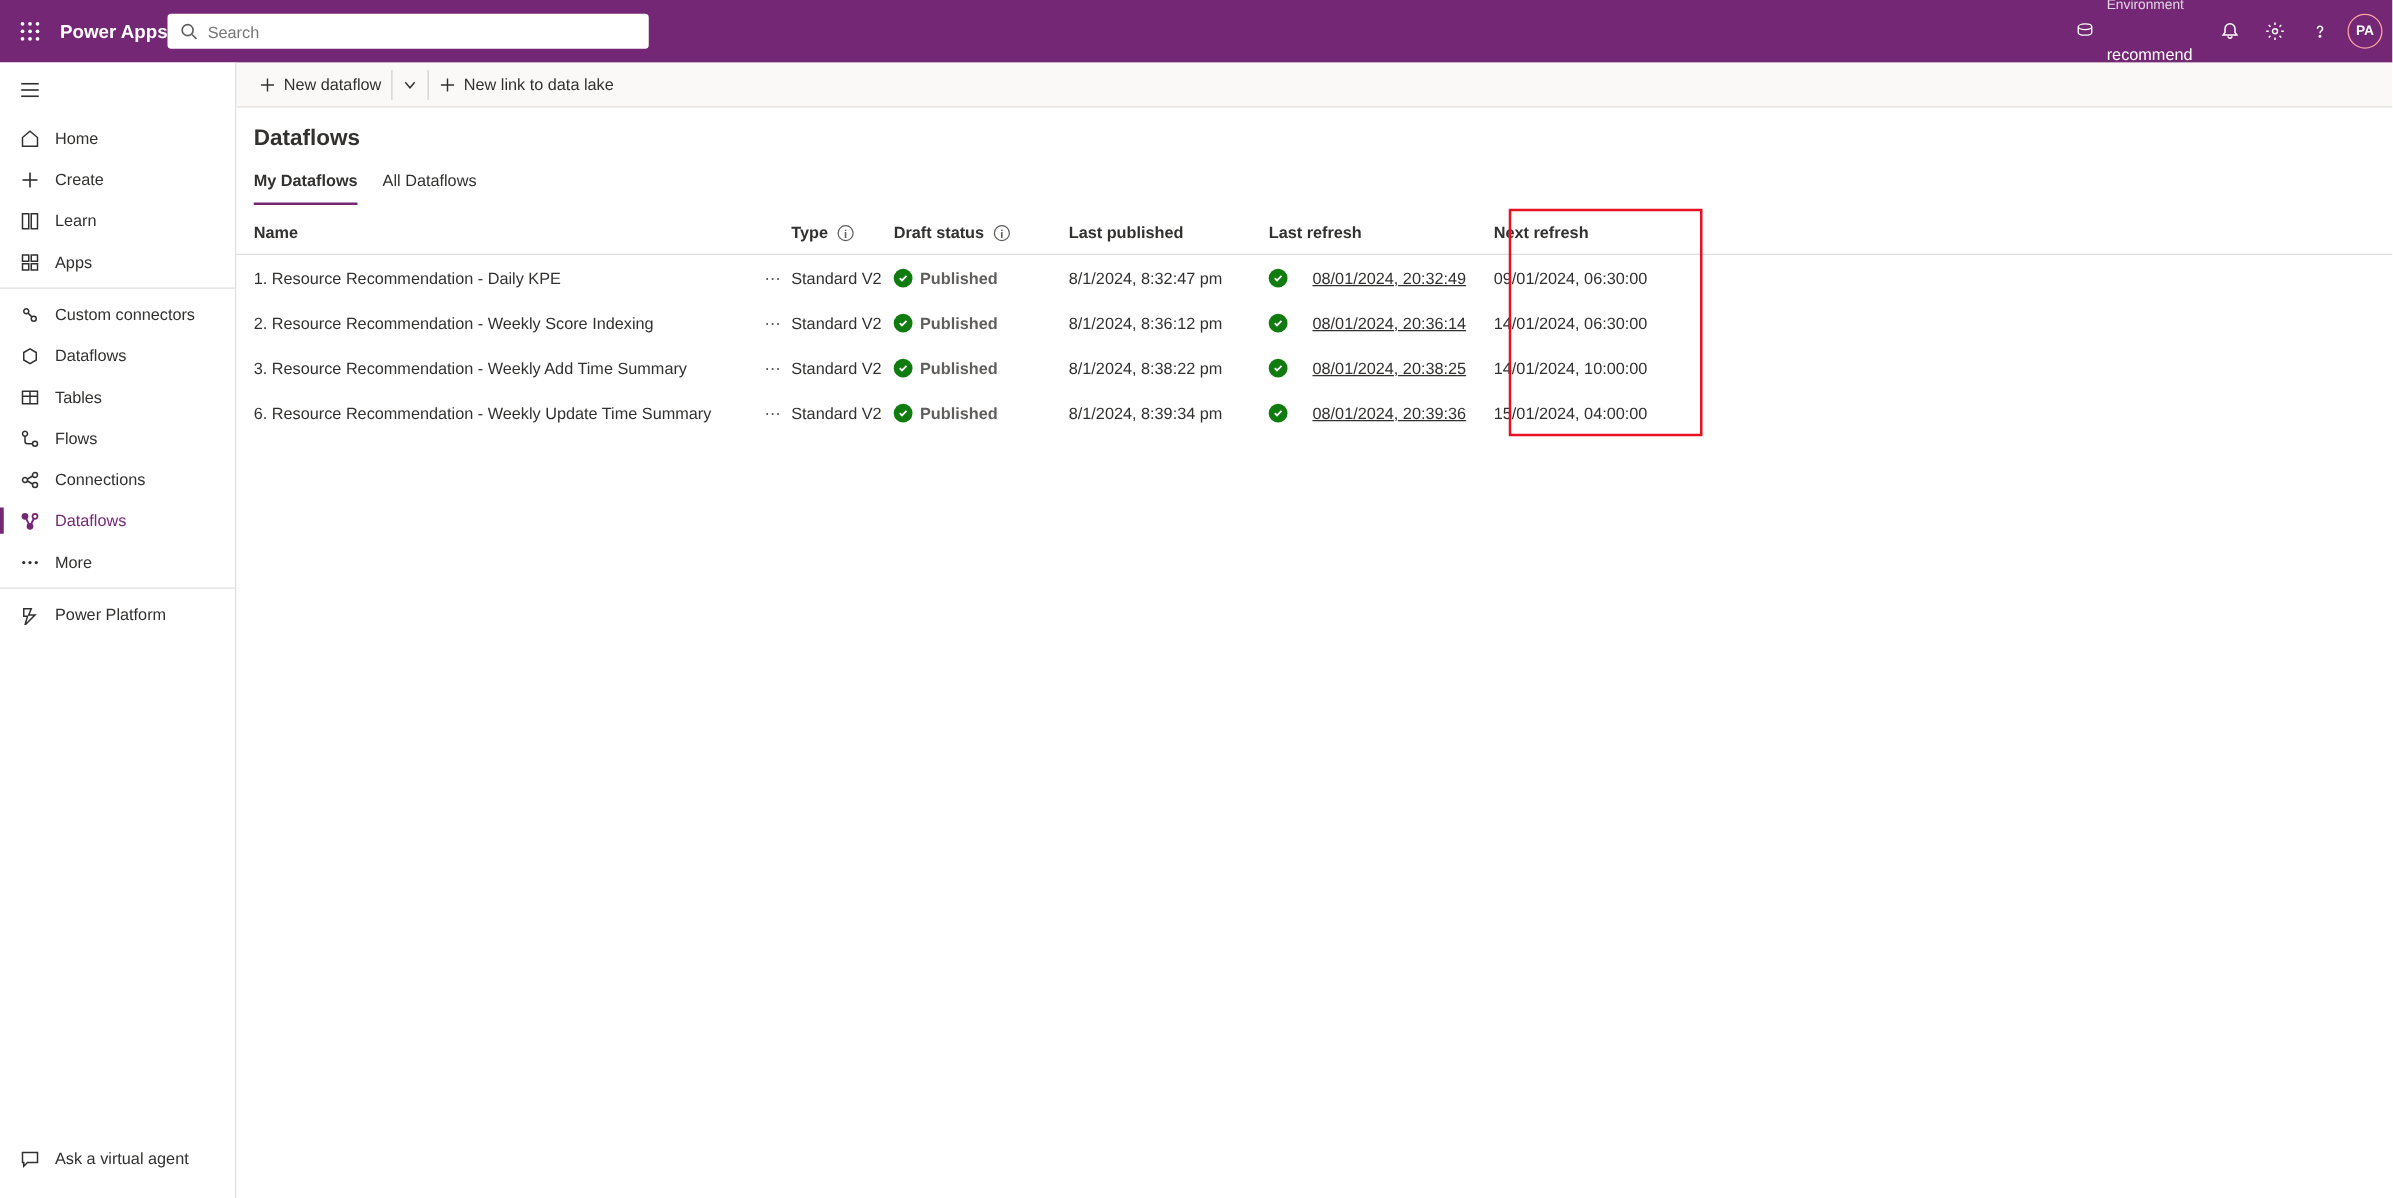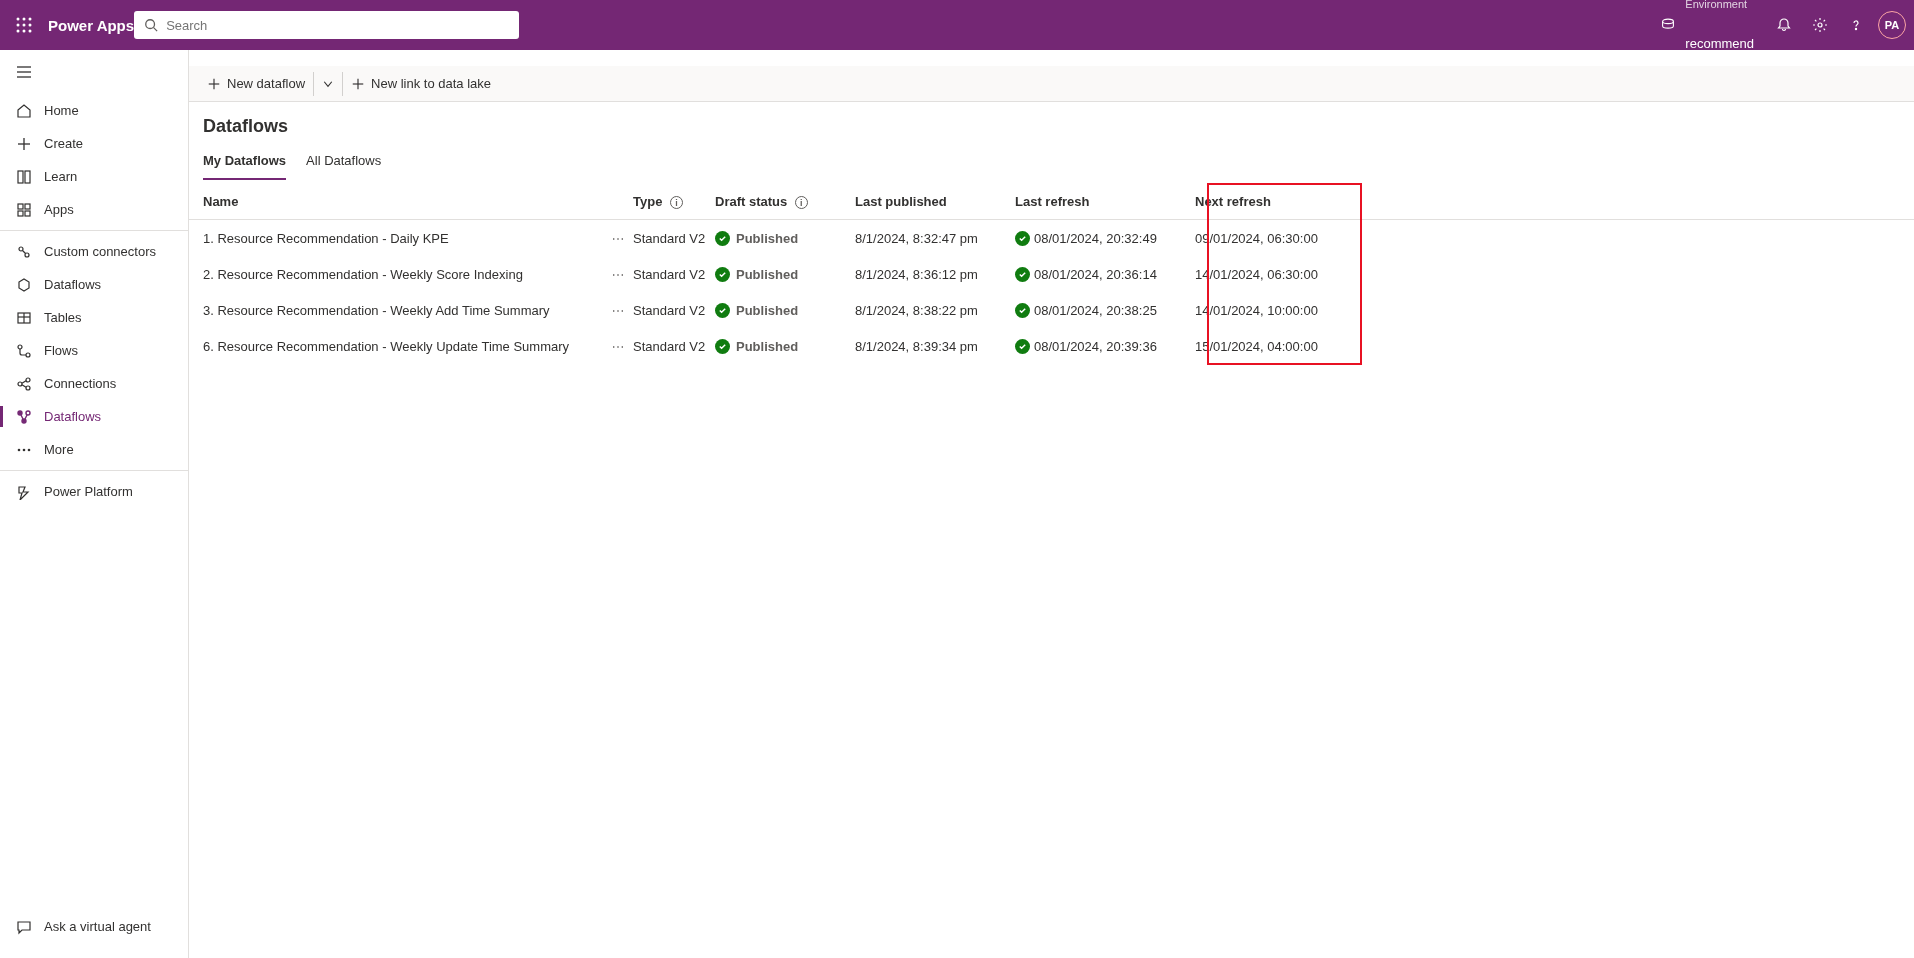--- a/index.html
+++ b/index.html
@@ -80,21 +80,20 @@
   .nav-bottom { margin-top:auto; padding-bottom:24px; }
   
   
   .main { flex:1; display:flex; flex-direction:column; overflow:auto; }
   .command-bar {
     height: 36px;
     border-bottom:1px solid #e1dfdd;
     background:#faf9f8;
     display:flex; align-items:center;
     padding: 0 10px;
-    margin-top: 16px;
   }
   .cmd-btn {
     display:flex; align-items:center; gap:6px;
     padding: 6px 8px;
     cursor:pointer;
     color:#323130;
     font-size:13px;
   }
   .cmd-chevron {
     padding:6px 8px; cursor:pointer; border-left:1px solid #d2d0ce; border-right:1px solid #d2d0ce;
@@ -128,21 +127,21 @@
     height:34px;
     margin-top:4px;
   }
   .grid-row { font-size:13px; color:#323130; }
   .more-dots { color:#605e5c; cursor:pointer; text-align:center; }
   .status-cell { display:flex; align-items:center; gap:6px; }
   .check-circle {
     width:15px; height:15px; border-radius:50%; background:#107c10;
     display:flex; align-items:center; justify-content:center;
   }
-  .refresh-cell { display:flex; align-items:center; gap:4px; }
+  .refresh-cell { display:flex; align-items:center; gap:20px;text-decoration:underline; }
   .info-icon {
     width:13px; height:13px; border:1px solid #605e5c; border-radius:50%;
     display:inline-flex; align-items:center; justify-content:center;
     font-size:9px; color:#605e5c; margin-left:4px;
   }
   .highlight-box {
     position:absolute;
     border:2px solid #e81123;
     pointer-events:none;
   }

